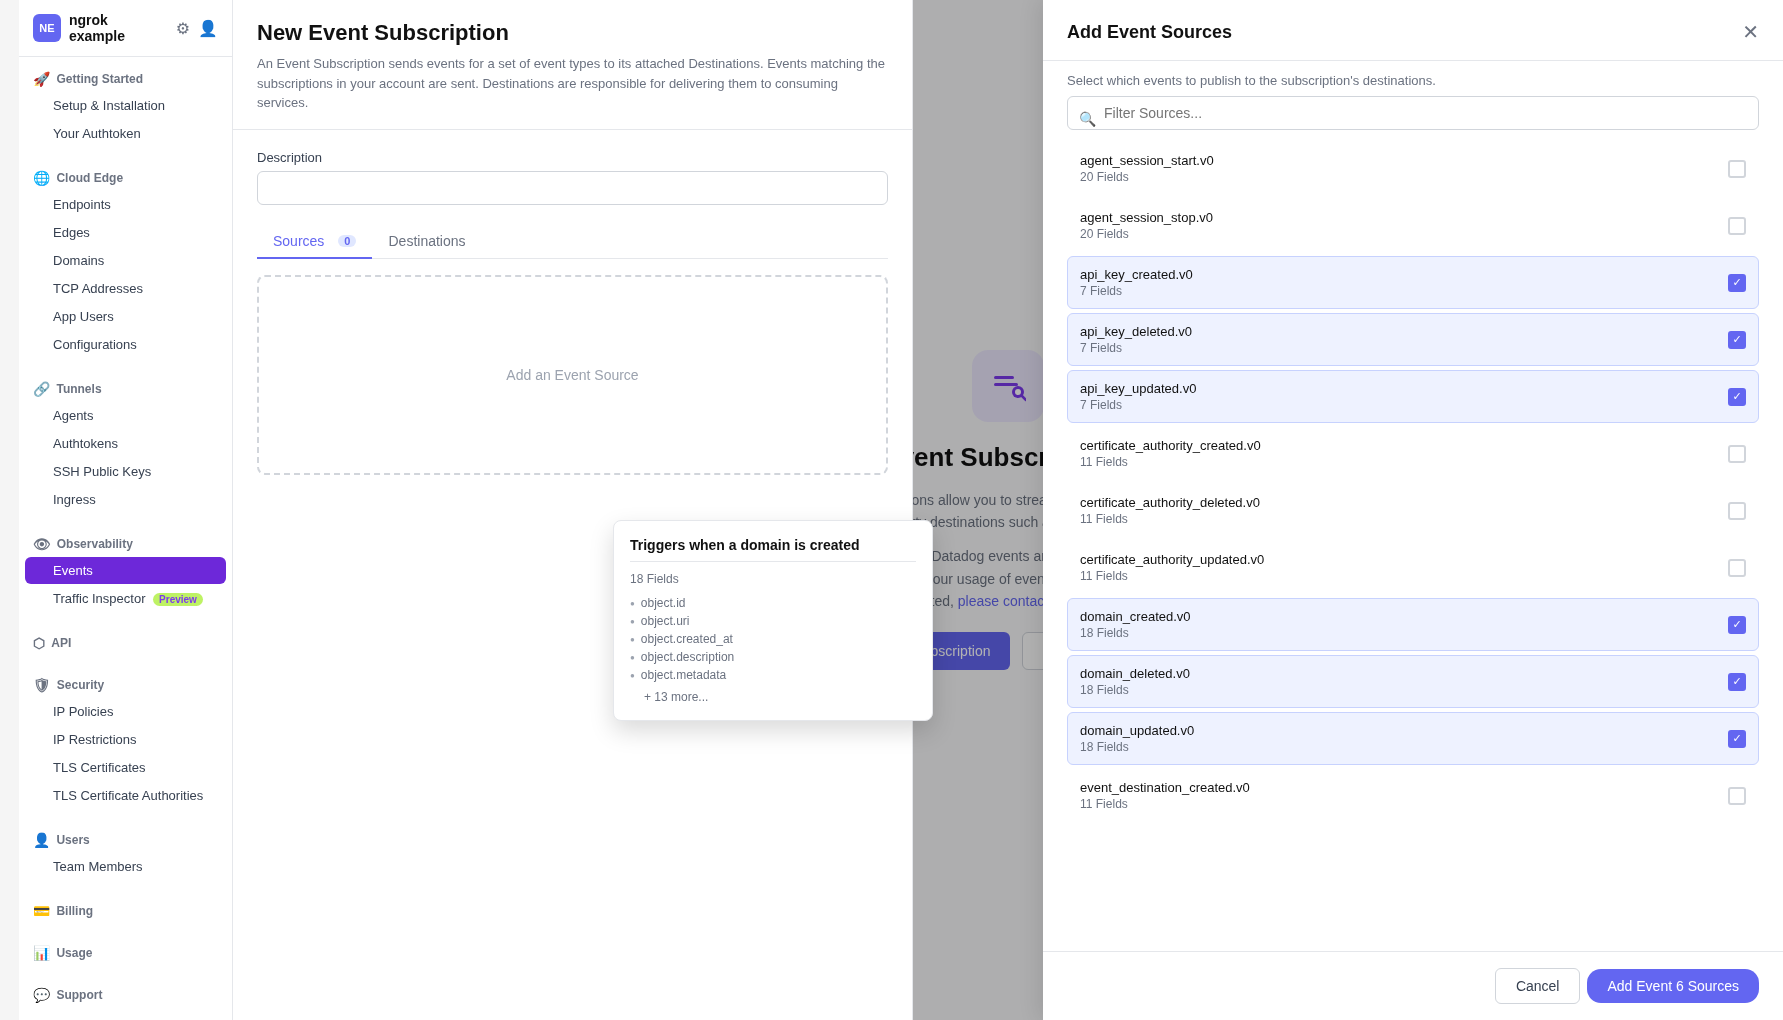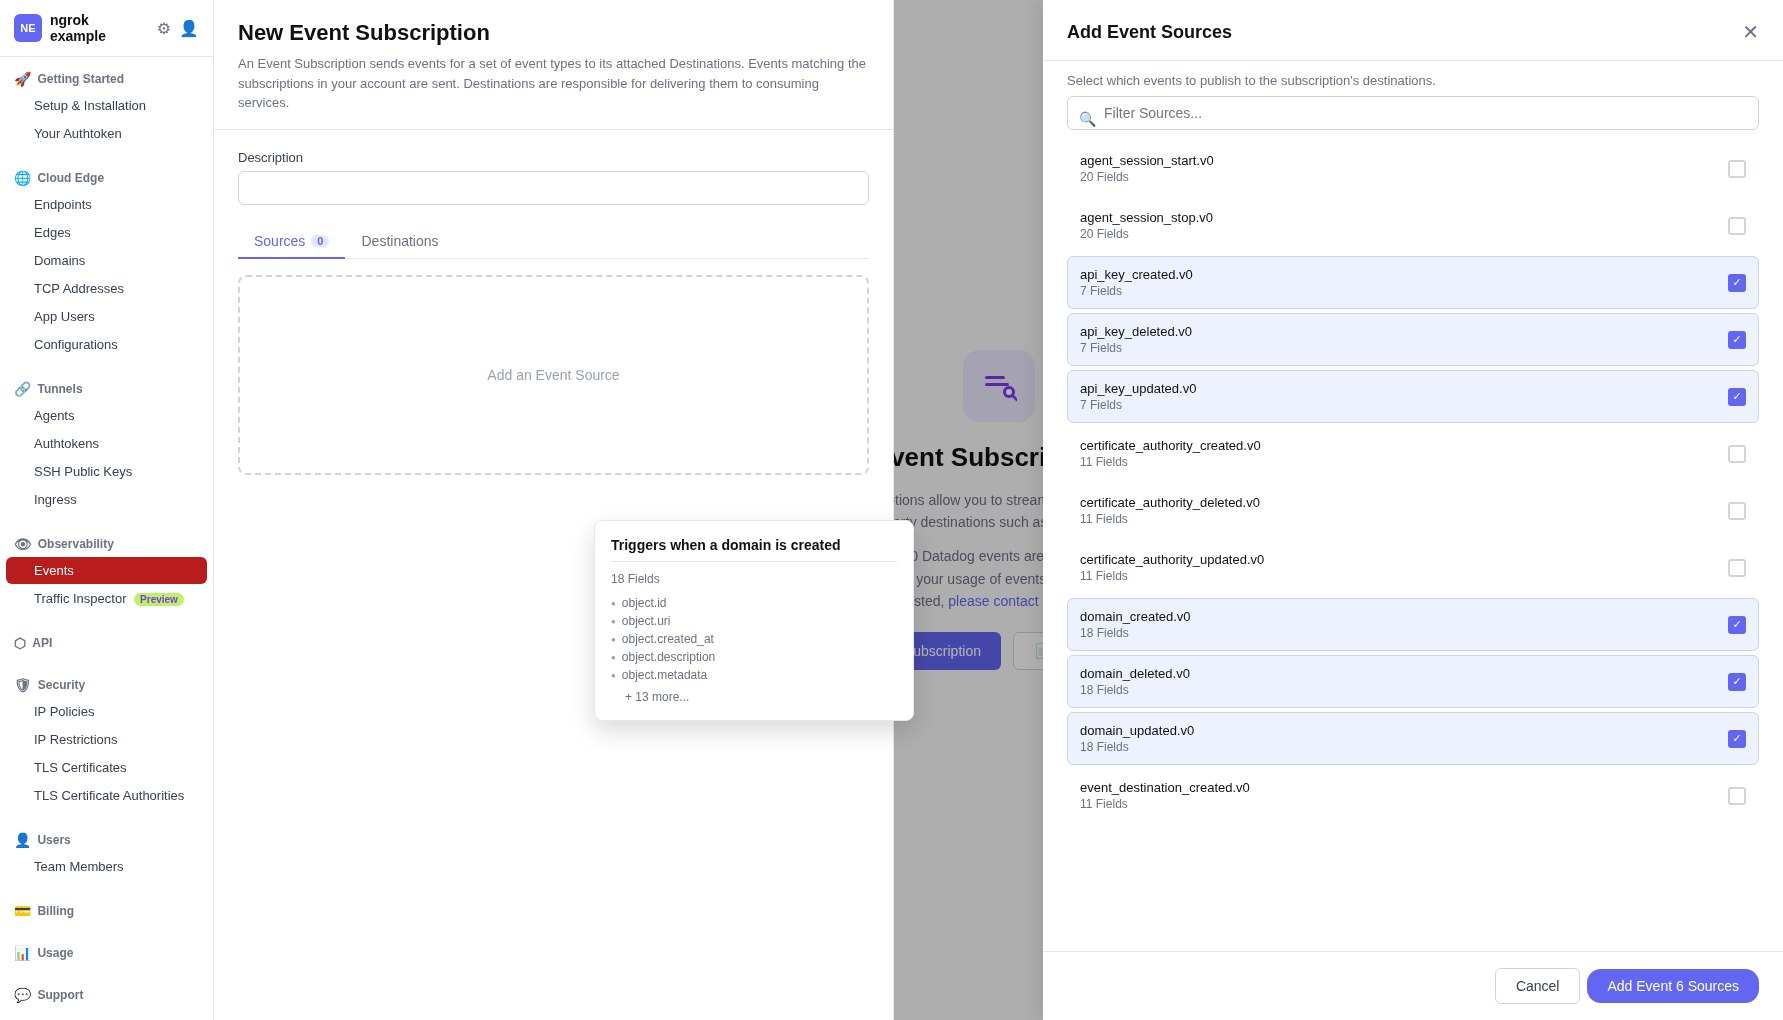--- a/index.html
+++ b/index.html
@@ -8,20 +8,21 @@
     
     .sidebar {
       width: 214px;
       background: #fff;
       border-right: 1px solid #e5e7eb;
       display: flex;
       flex-direction: column;
       height: 100%;
       overflow-y: auto;
       flex-shrink: 0;
+      margin-left: 19px;
     }
     .sidebar-header {
       display: flex;
       align-items: center;
       padding: 12px 14px;
       border-bottom: 1px solid #e5e7eb;
       gap: 8px;
     }
     .sidebar-logo {
       width: 28px; height: 28px;
@@ -38,21 +39,21 @@
       font-size: 12px; font-weight: 600; color: #6b7280;
       padding: 6px 14px 4px;
       display: flex; align-items: center; gap: 6px; cursor: pointer;
     }
     .sidebar-section-title .icon { font-size: 14px; }
     .sidebar-item {
       padding: 6px 14px 6px 28px;
       font-size: 13px; color: #374151; cursor: pointer;
       border-radius: 6px; margin: 1px 6px;
     }
-    .sidebar-item.active { background: #b91c1c; color: white; }
+    .sidebar-item.active { background: #6d28d9; color: white; }
     .preview-badge {
       background: #bef264; color: #7c3aed;
       font-size: 10px; font-weight: 600; padding: 1px 6px; border-radius: 10px;
       margin-left: 4px;
     }
 
     
     .main {
       flex: 1;
       display: flex;
@@ -129,21 +130,21 @@
     .panel-input {
       width: 100%; border: 1px solid #d1d5db; border-radius: 6px;
       padding: 8px 12px; font-size: 14px; color: #374151; outline: none;
     }
     .sources-tabs {
       display: flex; gap: 0; border-bottom: 1px solid #e5e7eb; margin-top: 20px;
     }
     .tab-item {
       padding: 8px 16px; font-size: 14px; cursor: pointer; color: #6b7280;
       border-bottom: 2px solid transparent; margin-bottom: -1px;
-      display: flex; align-items: center; gap: 6px;
+      display: flex; align-items: center; gap: 14px;
     }
     .tab-item.active { color: #6366f1; border-bottom-color: #6366f1; font-weight: 500; }
     .tab-badge {
       background: #e0e7ff; color: #6366f1;
       font-size: 11px; padding: 0 6px; border-radius: 10px; font-weight: 600;
     }
     .add-source-area {
       display: flex; align-items: center; justify-content: center;
       height: 200px; border: 2px dashed #d1d5db; border-radius: 8px; margin-top: 16px;
       color: #9ca3af; font-size: 14px;

